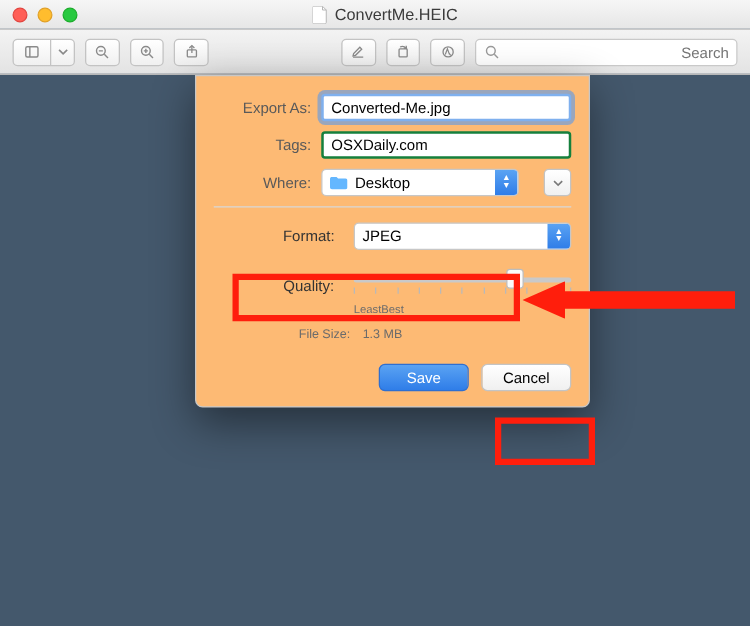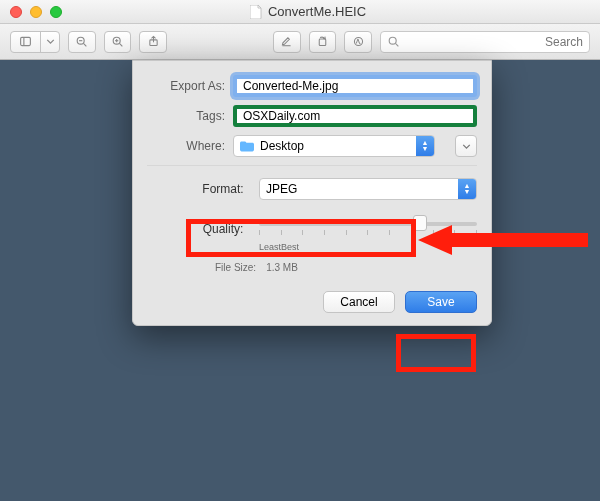--- a/index.html
+++ b/index.html
@@ -46,29 +46,29 @@
     width: 210px; height: 22px; border: 1px solid #c9c9c9; border-radius: 4px;
     background: #fff; display: flex; align-items: center; gap: 6px; padding: 0 6px;
   }
   .search input {
     flex: 1; border: 0; outline: 0; font-size: 12px; color: #333; background: transparent; text-align: right;
   }
   .icon-svg { width: 13px; height: 13px; display: block; }
 
   
   .sheet {
-    position: absolute; left: 132px; top: 60px; width: 360px;
-    background: #e5e5e5; border: 1px solid #c7c7c7; border-radius: 0 0 6px 6px;
+    position: absolute; left: 156px; top: 60px; width: 316px;
+    background: #fdba74; border: 1px solid #c7c7c7; border-radius: 0 0 6px 6px;
     box-shadow: 0 12px 34px rgba(0,0,0,.45);
     padding: 14px 14px 12px 14px;
   }
   .row { display: flex; align-items: center; margin-bottom: 8px; }
   .row .lbl { width: 86px; text-align: right; font-size: 12px; color: #5a5a5a; padding-right: 8px; }
   .field {
-    flex: 1; height: 22px; border: 4px solid #15803d; background: #fff; border-radius: 3px;
+    flex: 1; height: 22px; border: 2px solid #15803d; background: #fff; border-radius: 3px;
     padding: 0 6px; font-size: 12px; outline: none;
   }
   .field.focus { box-shadow: 0 0 0 3px rgba(88,154,236,.6); border-color: #7fb0ee; }
   .where-line { display: flex; gap: 20px; align-items: center; flex: 1; }
   .popup {
     flex: 1; height: 22px; display: flex; align-items: center;
     background: #fff; border: 1px solid #c7c7c7; border-radius: 4px;
     font-size: 12px; padding: 0 0 0 6px; position: relative; overflow: hidden;
   }
   .popup .end-arrows {
@@ -283,22 +283,22 @@
         <span>Best</span>
       </div>
 
       <div class="filesize-row">
         <span>File Size:</span>
         <span>1.3 MB</span>
       </div>
     </div>
 
     <div class="btn-row">
+      <div class="mac-btn primary">Save</div>
       <div class="mac-btn">Cancel</div>
-      <div class="mac-btn primary">Save</div>
     </div>
   </div>
 
   <div class="hl hl-format"></div>
   <div class="hl hl-save"></div>
   <svg class="arrow" viewBox="0 0 170 30">
     <polygon points="0,15 34,0 34,8 170,8 170,22 34,22 34,30" fill="#ff1e0c"></polygon>
   </svg>
 
 </div>

